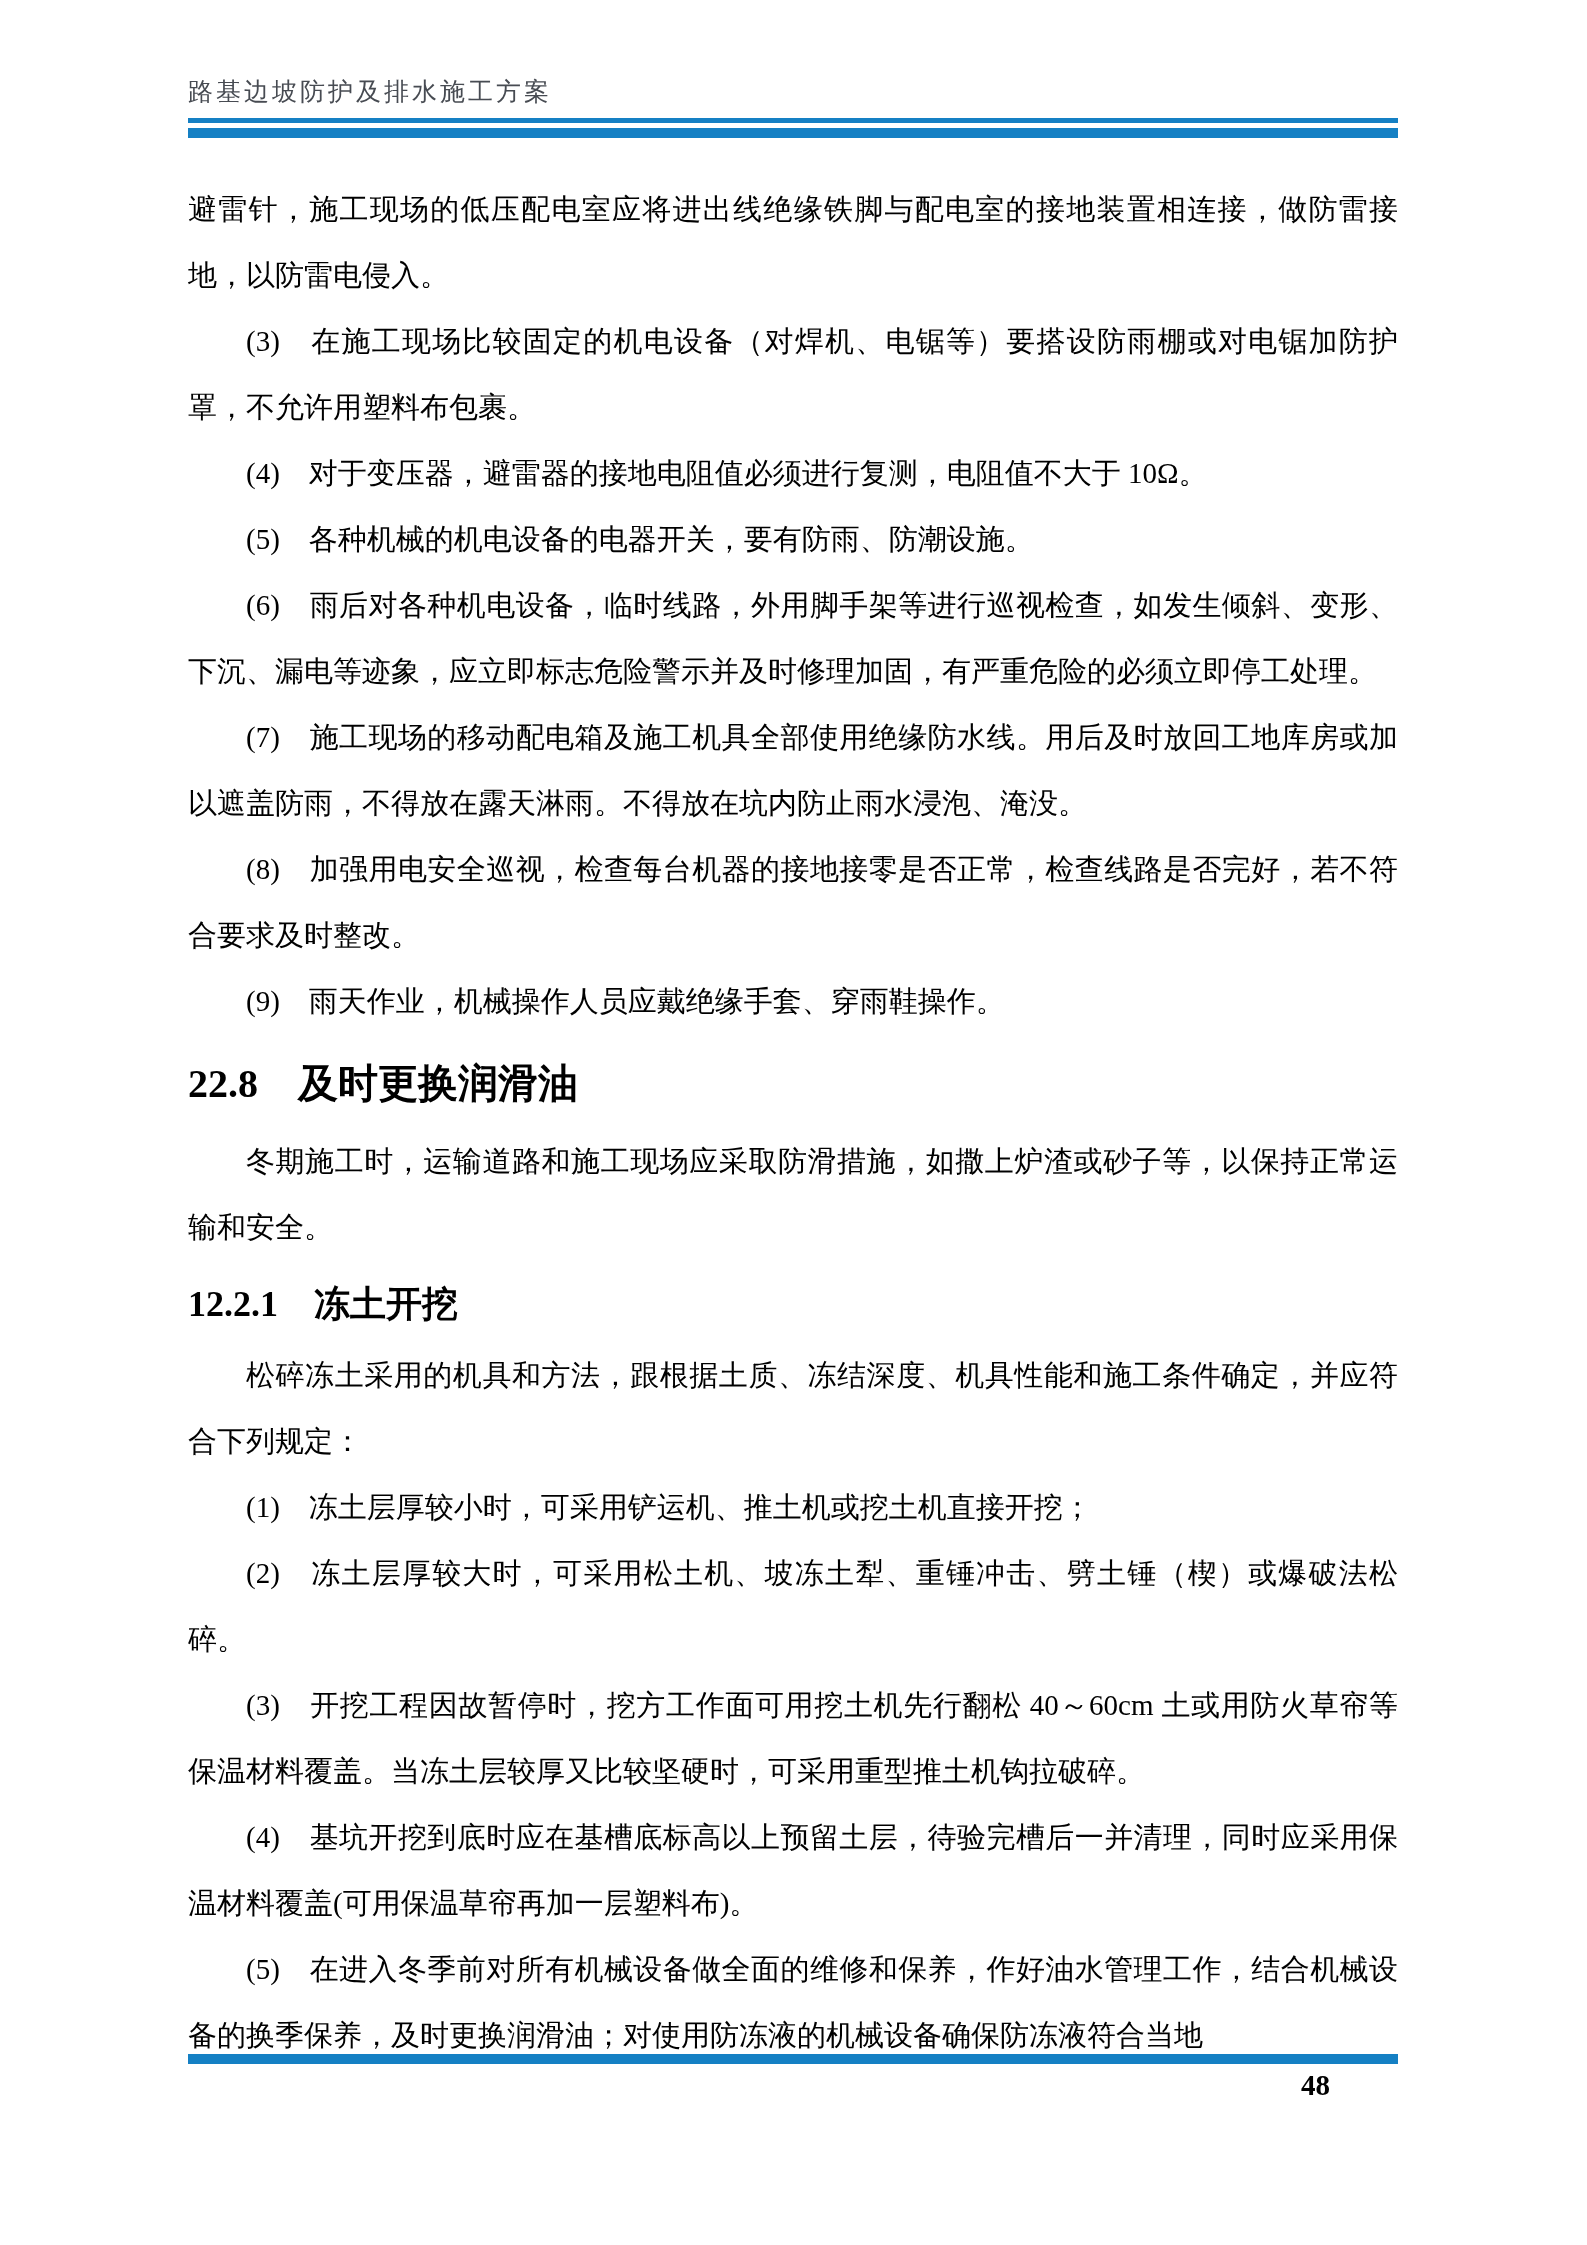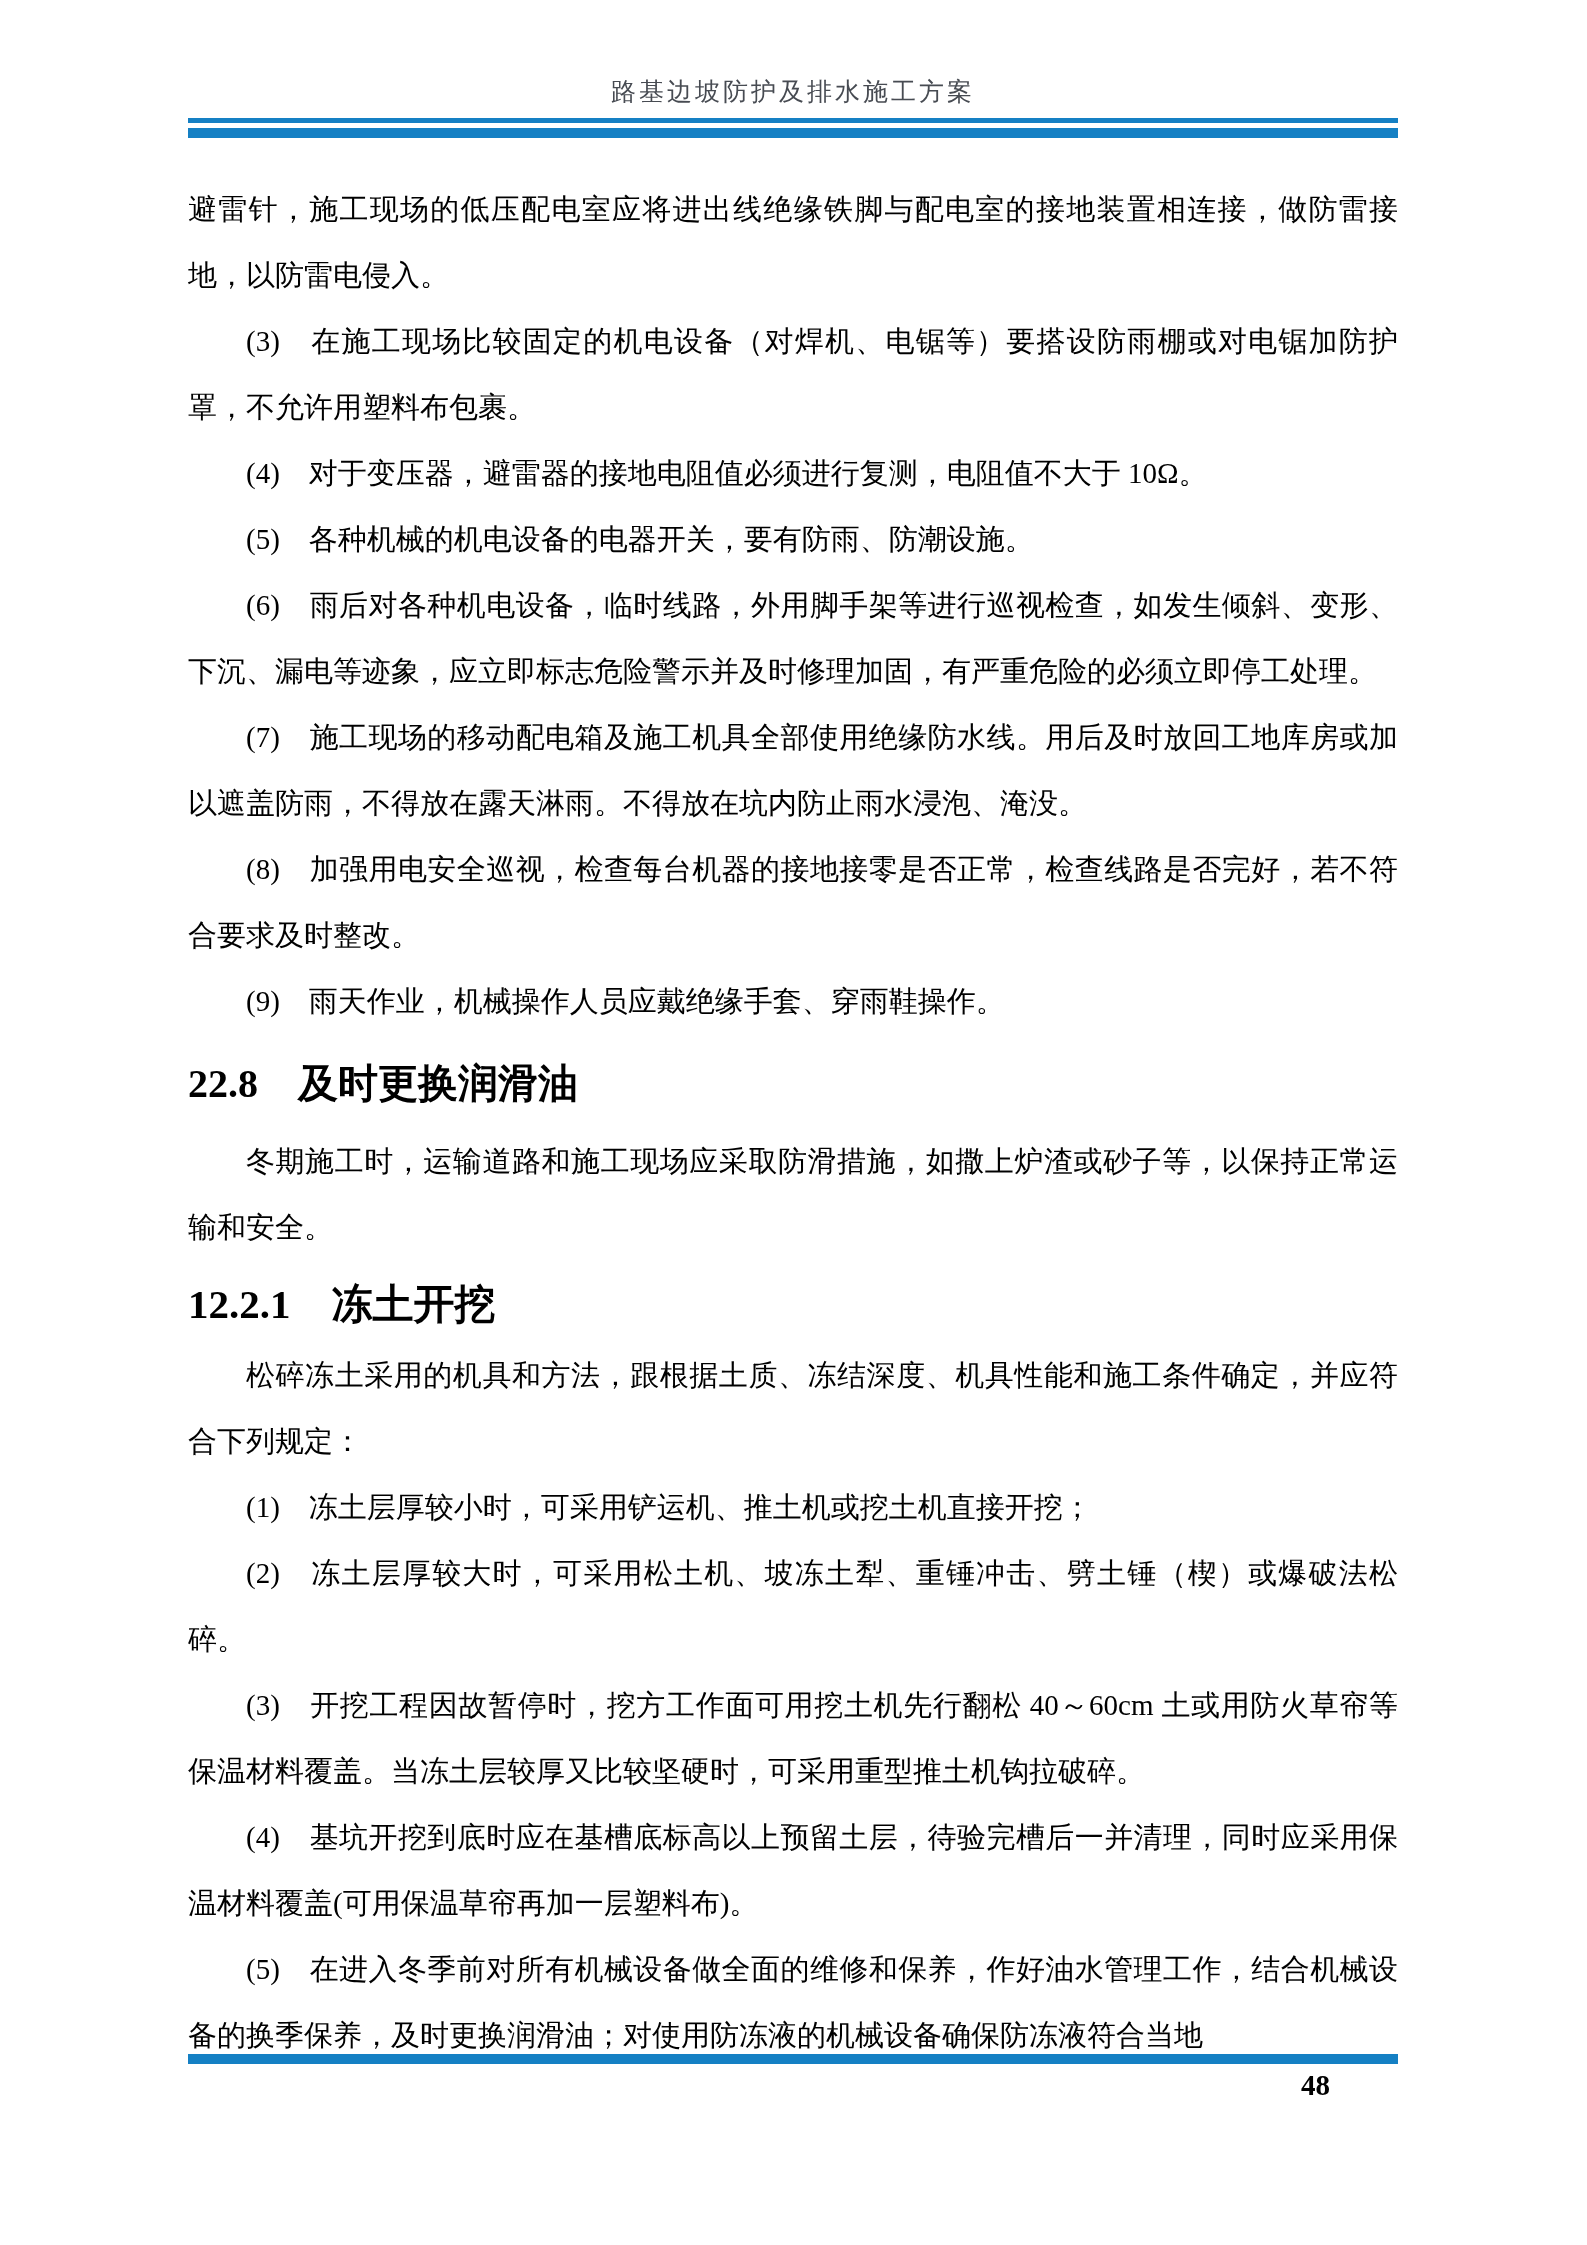--- a/index.html
+++ b/index.html
@@ -14,21 +14,21 @@
     box-sizing:border-box;
     overflow:hidden;
   }
   .page-header{
     position:absolute;
     top:0; left:188px; right:189px;
   }
   .header-title{
     display:block;
     padding-top:72px;
-    text-align:center;
+    text-align:left;
     font-size:25px;
     letter-spacing:3px;
     color:#474b52;
     line-height:40px;
   }
   .header-rule-thin{height:5px;margin-top:6px;}
   .header-rule-gap{height:5px;background:transparent;}
   .header-rule-thick{height:10px;}
   .doc-body{
     position:absolute;
@@ -43,21 +43,21 @@
     font-weight:bold;
     text-align:left;
     color:#000;
   }
   h2.sec{
     font-size:40px;
     line-height:48px;
     margin:26px 0 20px 0;
   }
   h3.subsec{
-    font-size:41px;
+    font-size:36px;
     line-height:44px;
     margin:22px 0 16px 0;
   }
   .h-num{margin-right:1em;}
   .page-footer{
     position:absolute;
     top:2054px; left:188px; right:189px;
   }
   .footer-rule{height:10px;}
   .footer-pageno{

